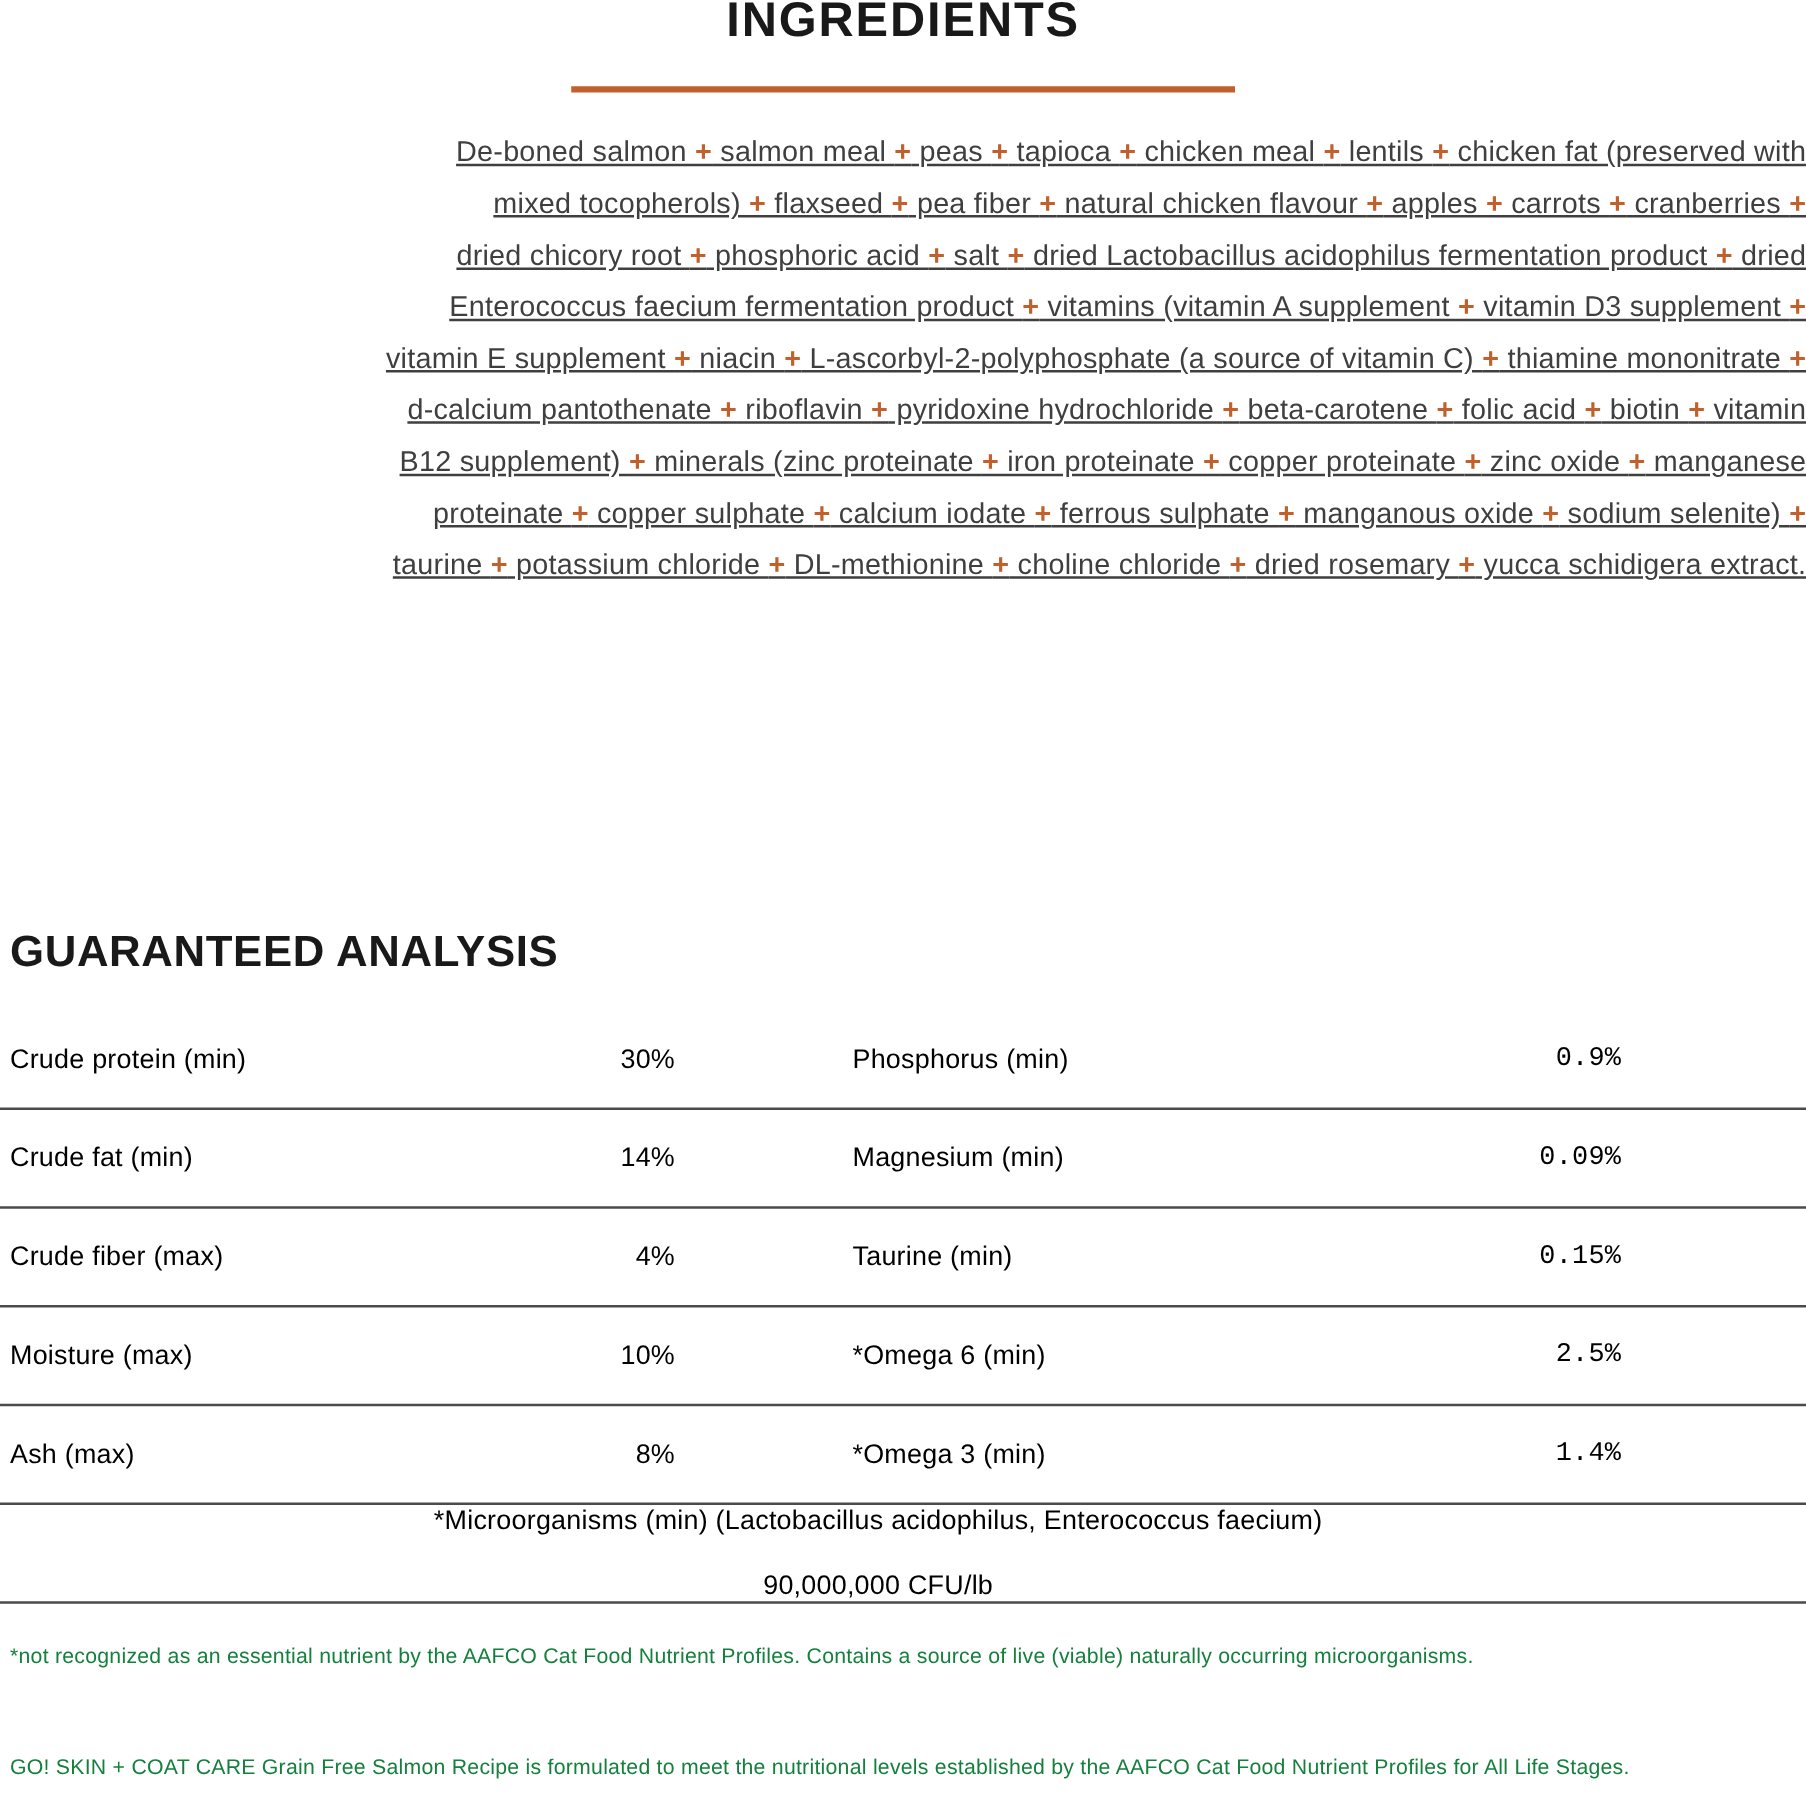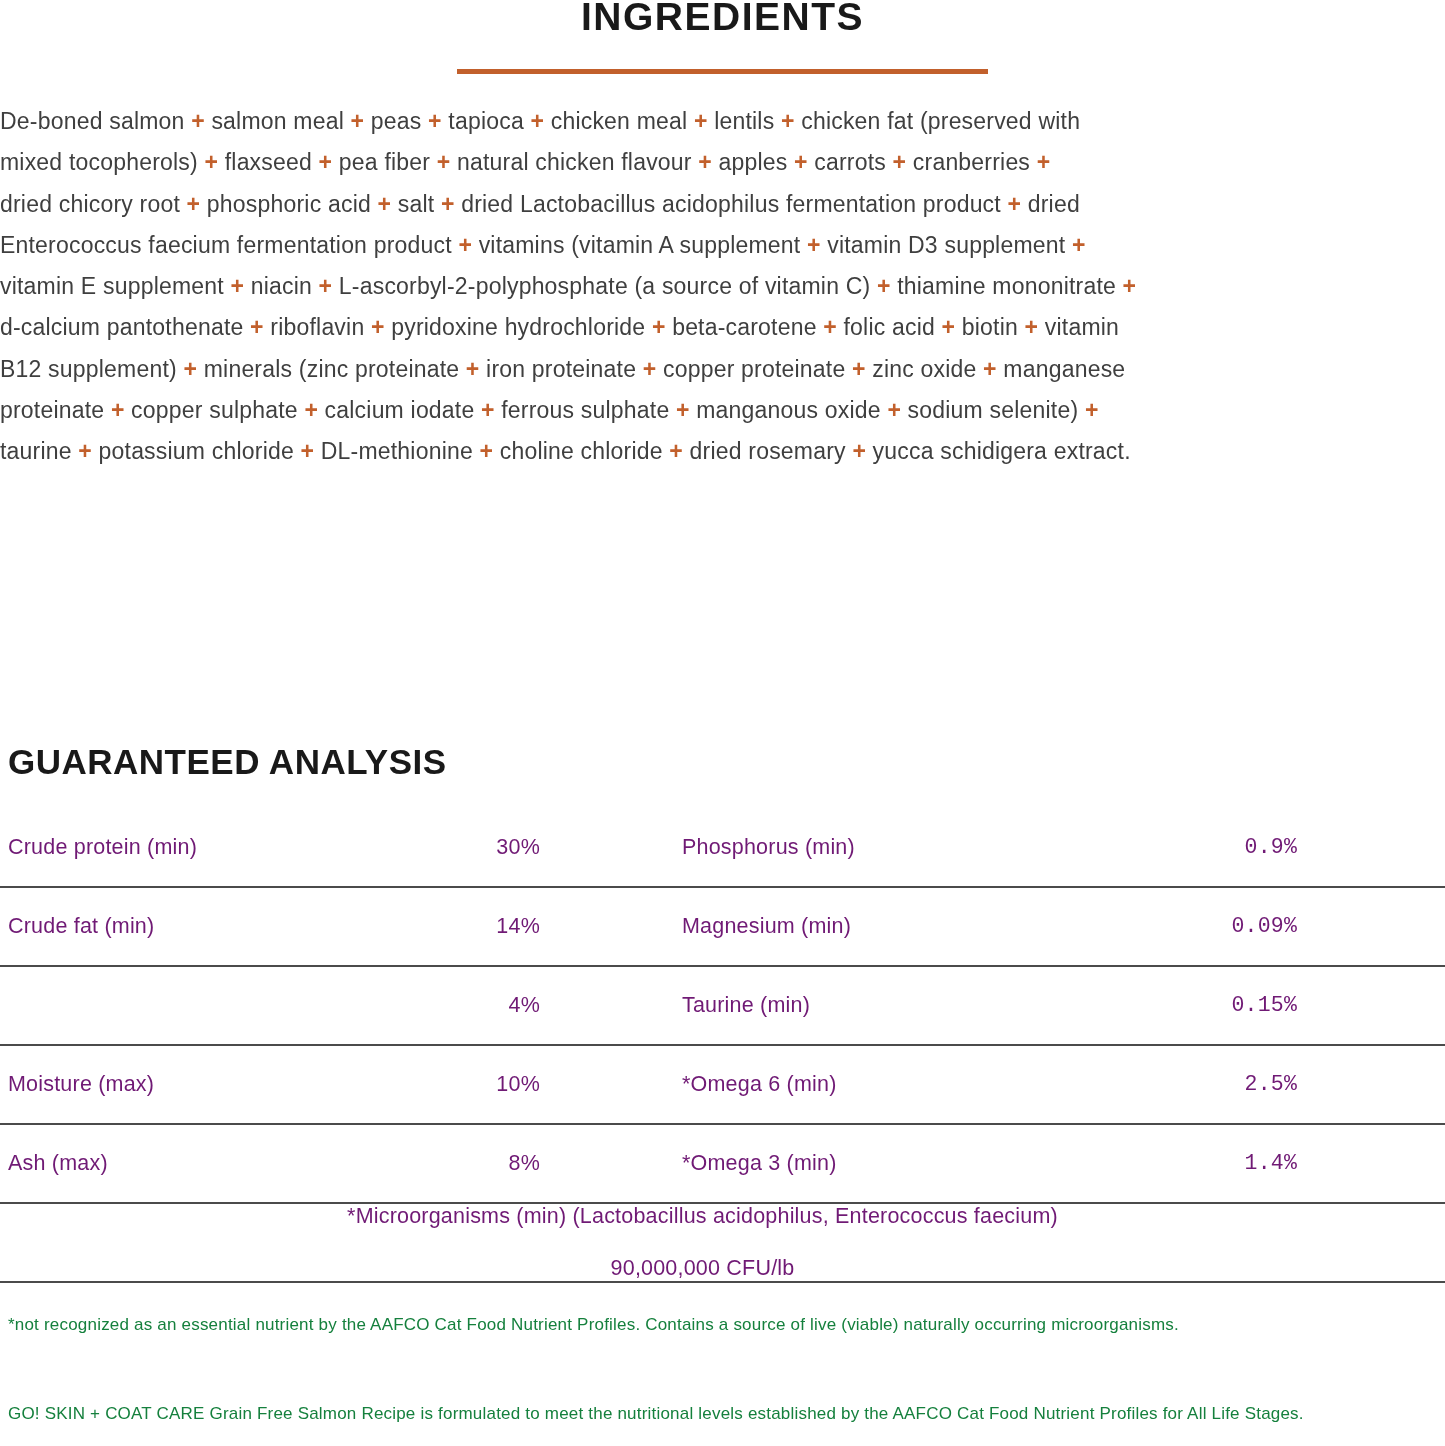--- a/index.html
+++ b/index.html
@@ -23,45 +23,46 @@
     line-height:1.0;
     color:var(--heading);
   }
   .title-underline{
     width:531px;height:5px;
     background:var(--accent);
     margin:33px auto 0;
   }
   .ingredients-text{
     margin-top:27px;
-    text-align:left;
+    text-align:right;
     color:var(--body);
     font-size:23px;
     letter-spacing:0.2px;
     line-height:41.3px;
+    text-decoration:underline;
   }
   .ing-line{white-space:nowrap;}
   .plus{color:var(--accent);font-weight:bold;}
   .analysis-title{
     margin:271px 0 0 8px;
     font-size:35px;
     font-weight:800;
     letter-spacing:0.5px;
     line-height:1.0;
     color:var(--heading);
   }
   .ga-table{margin-top:30px;}
   .ga-row{
     display:grid;
     grid-template-columns:380px 160px 142px 380px 235px 148px;
     align-items:center;
     height:79px;
     border-bottom:2px solid var(--divider);
     font-size:21.5px;
-    color:#701a75;
+    color:#000000;
     letter-spacing:0.2px;
   }
   .ga-label-left{grid-column:1;padding-left:8px;}
   .ga-value-left{grid-column:2;text-align:right;}
   .ga-label-right{grid-column:4;}
   .ga-value-right{grid-column:5;text-align:right;font-family:Liberation Mono, monospace;}
   .ga-row.ga-full{
     display:flex;
     justify-content:space-between;
     align-items:center;
@@ -109,20 +110,21 @@
         <div class="ga-label-right">Phosphorus (min)</div>
         <div class="ga-value-right">0.9%</div>
       </div>
       <div class="ga-row">
         <div class="ga-label-left">Crude fat (min)</div>
         <div class="ga-value-left">14%</div>
         <div class="ga-label-right">Magnesium (min)</div>
         <div class="ga-value-right">0.09%</div>
       </div>
       <div class="ga-row">
+        <div class="ga-label-left">Crude fiber (max)</div>
         <div class="ga-value-left">4%</div>
         <div class="ga-label-right">Taurine (min)</div>
         <div class="ga-value-right">0.15%</div>
       </div>
       <div class="ga-row">
         <div class="ga-label-left">Moisture (max)</div>
         <div class="ga-value-left">10%</div>
         <div class="ga-label-right">*Omega 6 (min)</div>
         <div class="ga-value-right">2.5%</div>
       </div>

